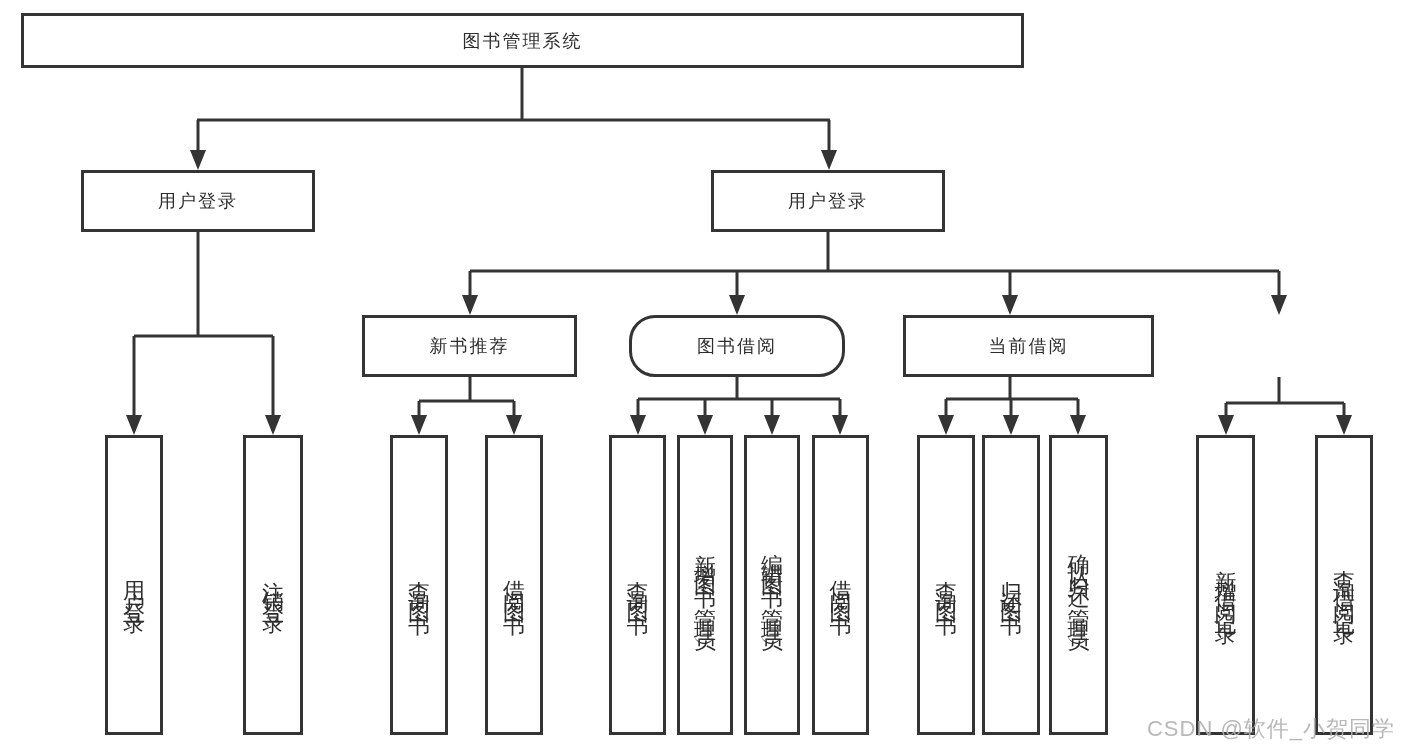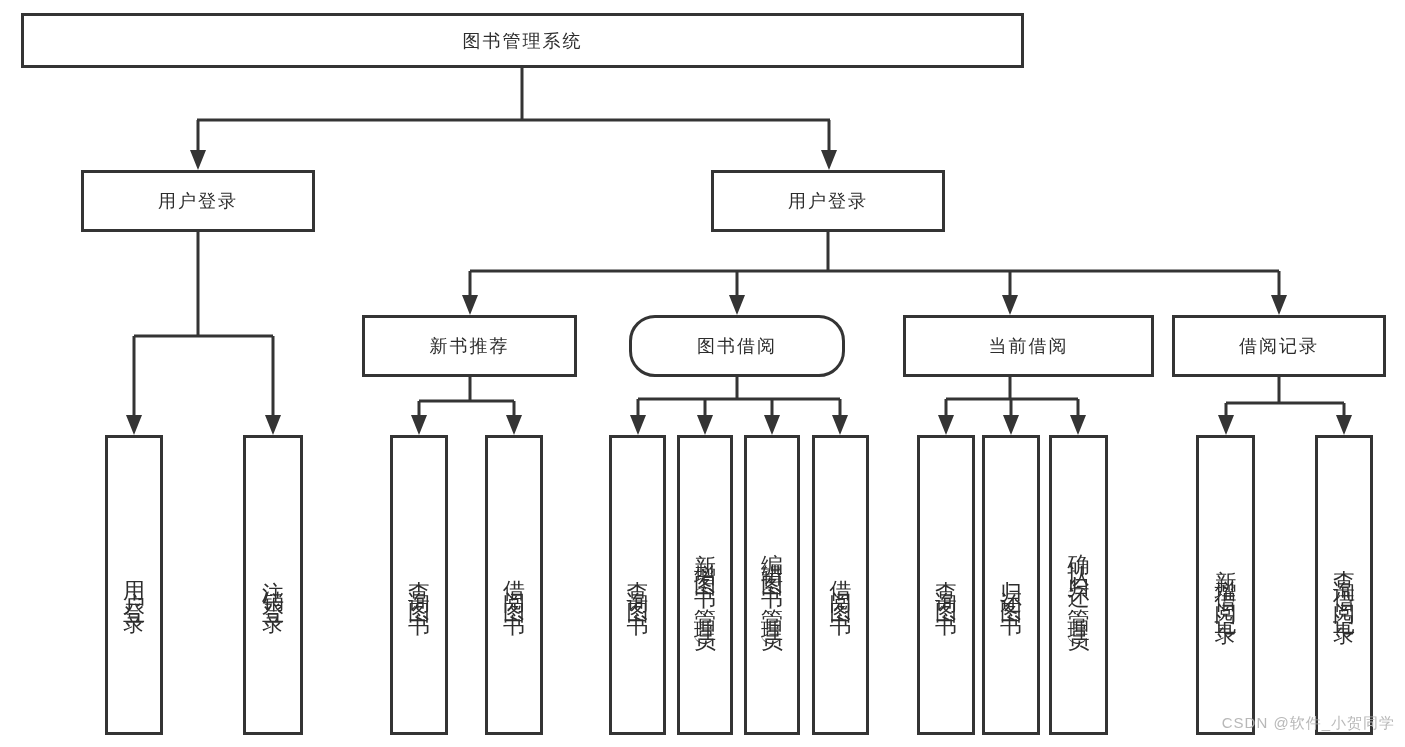--- a/index.html
+++ b/index.html
@@ -15,21 +15,21 @@
     color:#2d2d2d;line-height:1;
   }
   .hnode{font-size:18px;letter-spacing:2px;}
   .vnode{
     top:435px;height:300px;
     writing-mode:vertical-rl;text-orientation:mixed;
     font-size:22px;letter-spacing:11px;
   }
   .watermark{
     position:absolute;right:10px;top:714px;
-    font-size:15px;color:rgba(178,178,178,0.92);letter-spacing:1px;
+    font-size:22px;color:rgba(178,178,178,0.92);letter-spacing:1px;
     z-index:10;white-space:nowrap;
   }
 </style>
 </head>
 <body>
 
 <div class="stage">
 
   <svg class="wires" width="1405" height="747" viewBox="0 0 1405 747">
     <g stroke="#343434" stroke-width="3" fill="none">
@@ -65,21 +65,20 @@
   </svg>
 
   <div class="hnode" style="left:21px;top:13px;width:1003px;height:55px;">图书管理系统</div>
 
   <div class="hnode" style="left:81px;top:170px;width:234px;height:62px;">用户登录</div>
   <div class="hnode" style="left:711px;top:170px;width:234px;height:62px;">用户登录</div>
 
   <div class="hnode" style="left:362px;top:315px;width:215px;height:62px;text-align:right;">新书推荐</div>
   <div class="hnode" style="left:629px;top:315px;width:216px;height:62px;border-radius:26px;">图书借阅</div>
   <div class="hnode" style="left:903px;top:315px;width:251px;height:62px;">当前借阅</div>
-  <div class="hnode" style="left:1172px;top:315px;width:214px;height:62px;">借阅记录</div>
 
   <div class="vnode" style="left:105px;width:58px;">用户登录</div>
   <div class="vnode" style="left:243px;width:60px;">注销登录</div>
 
   <div class="vnode" style="left:390px;width:58px;">查询图书</div>
   <div class="vnode" style="left:485px;width:58px;">借阅图书</div>
 
   <div class="vnode" style="left:609px;width:57px;">查询图书</div>
   <div class="vnode" style="left:677px;width:56px;">新增图书（管理员）</div>
   <div class="vnode" style="left:744px;width:56px;">编辑图书（管理员）</div>

